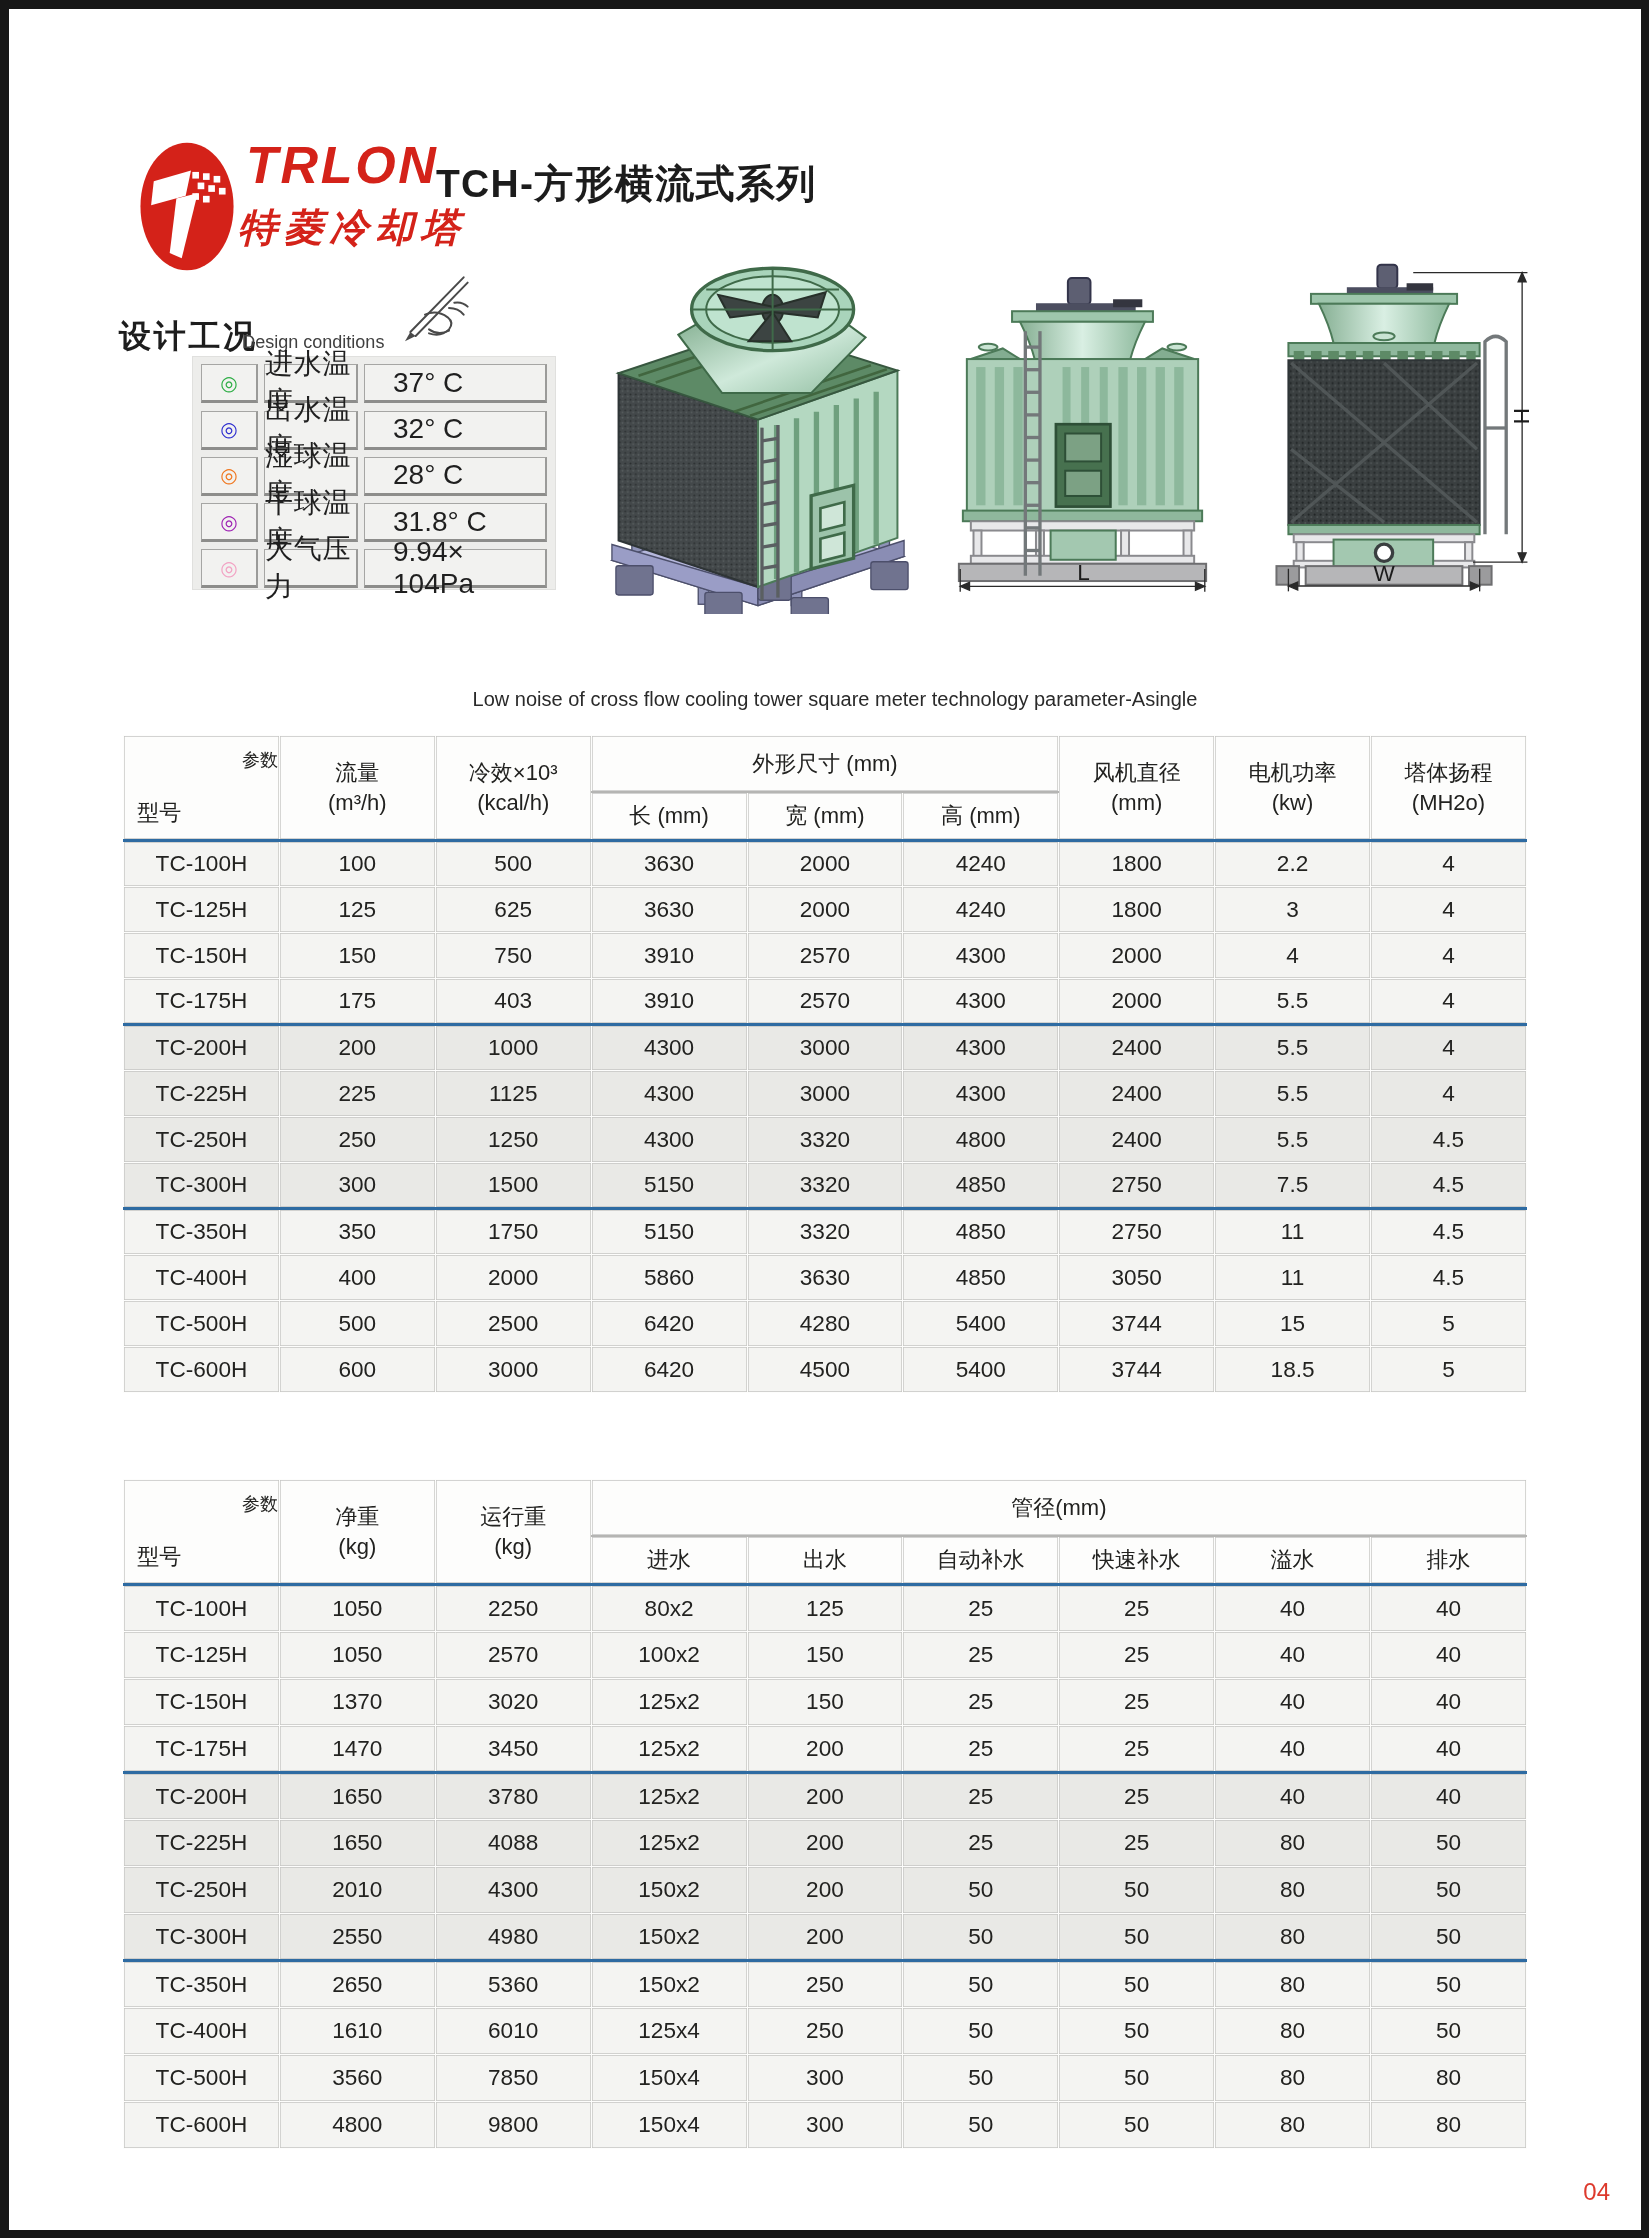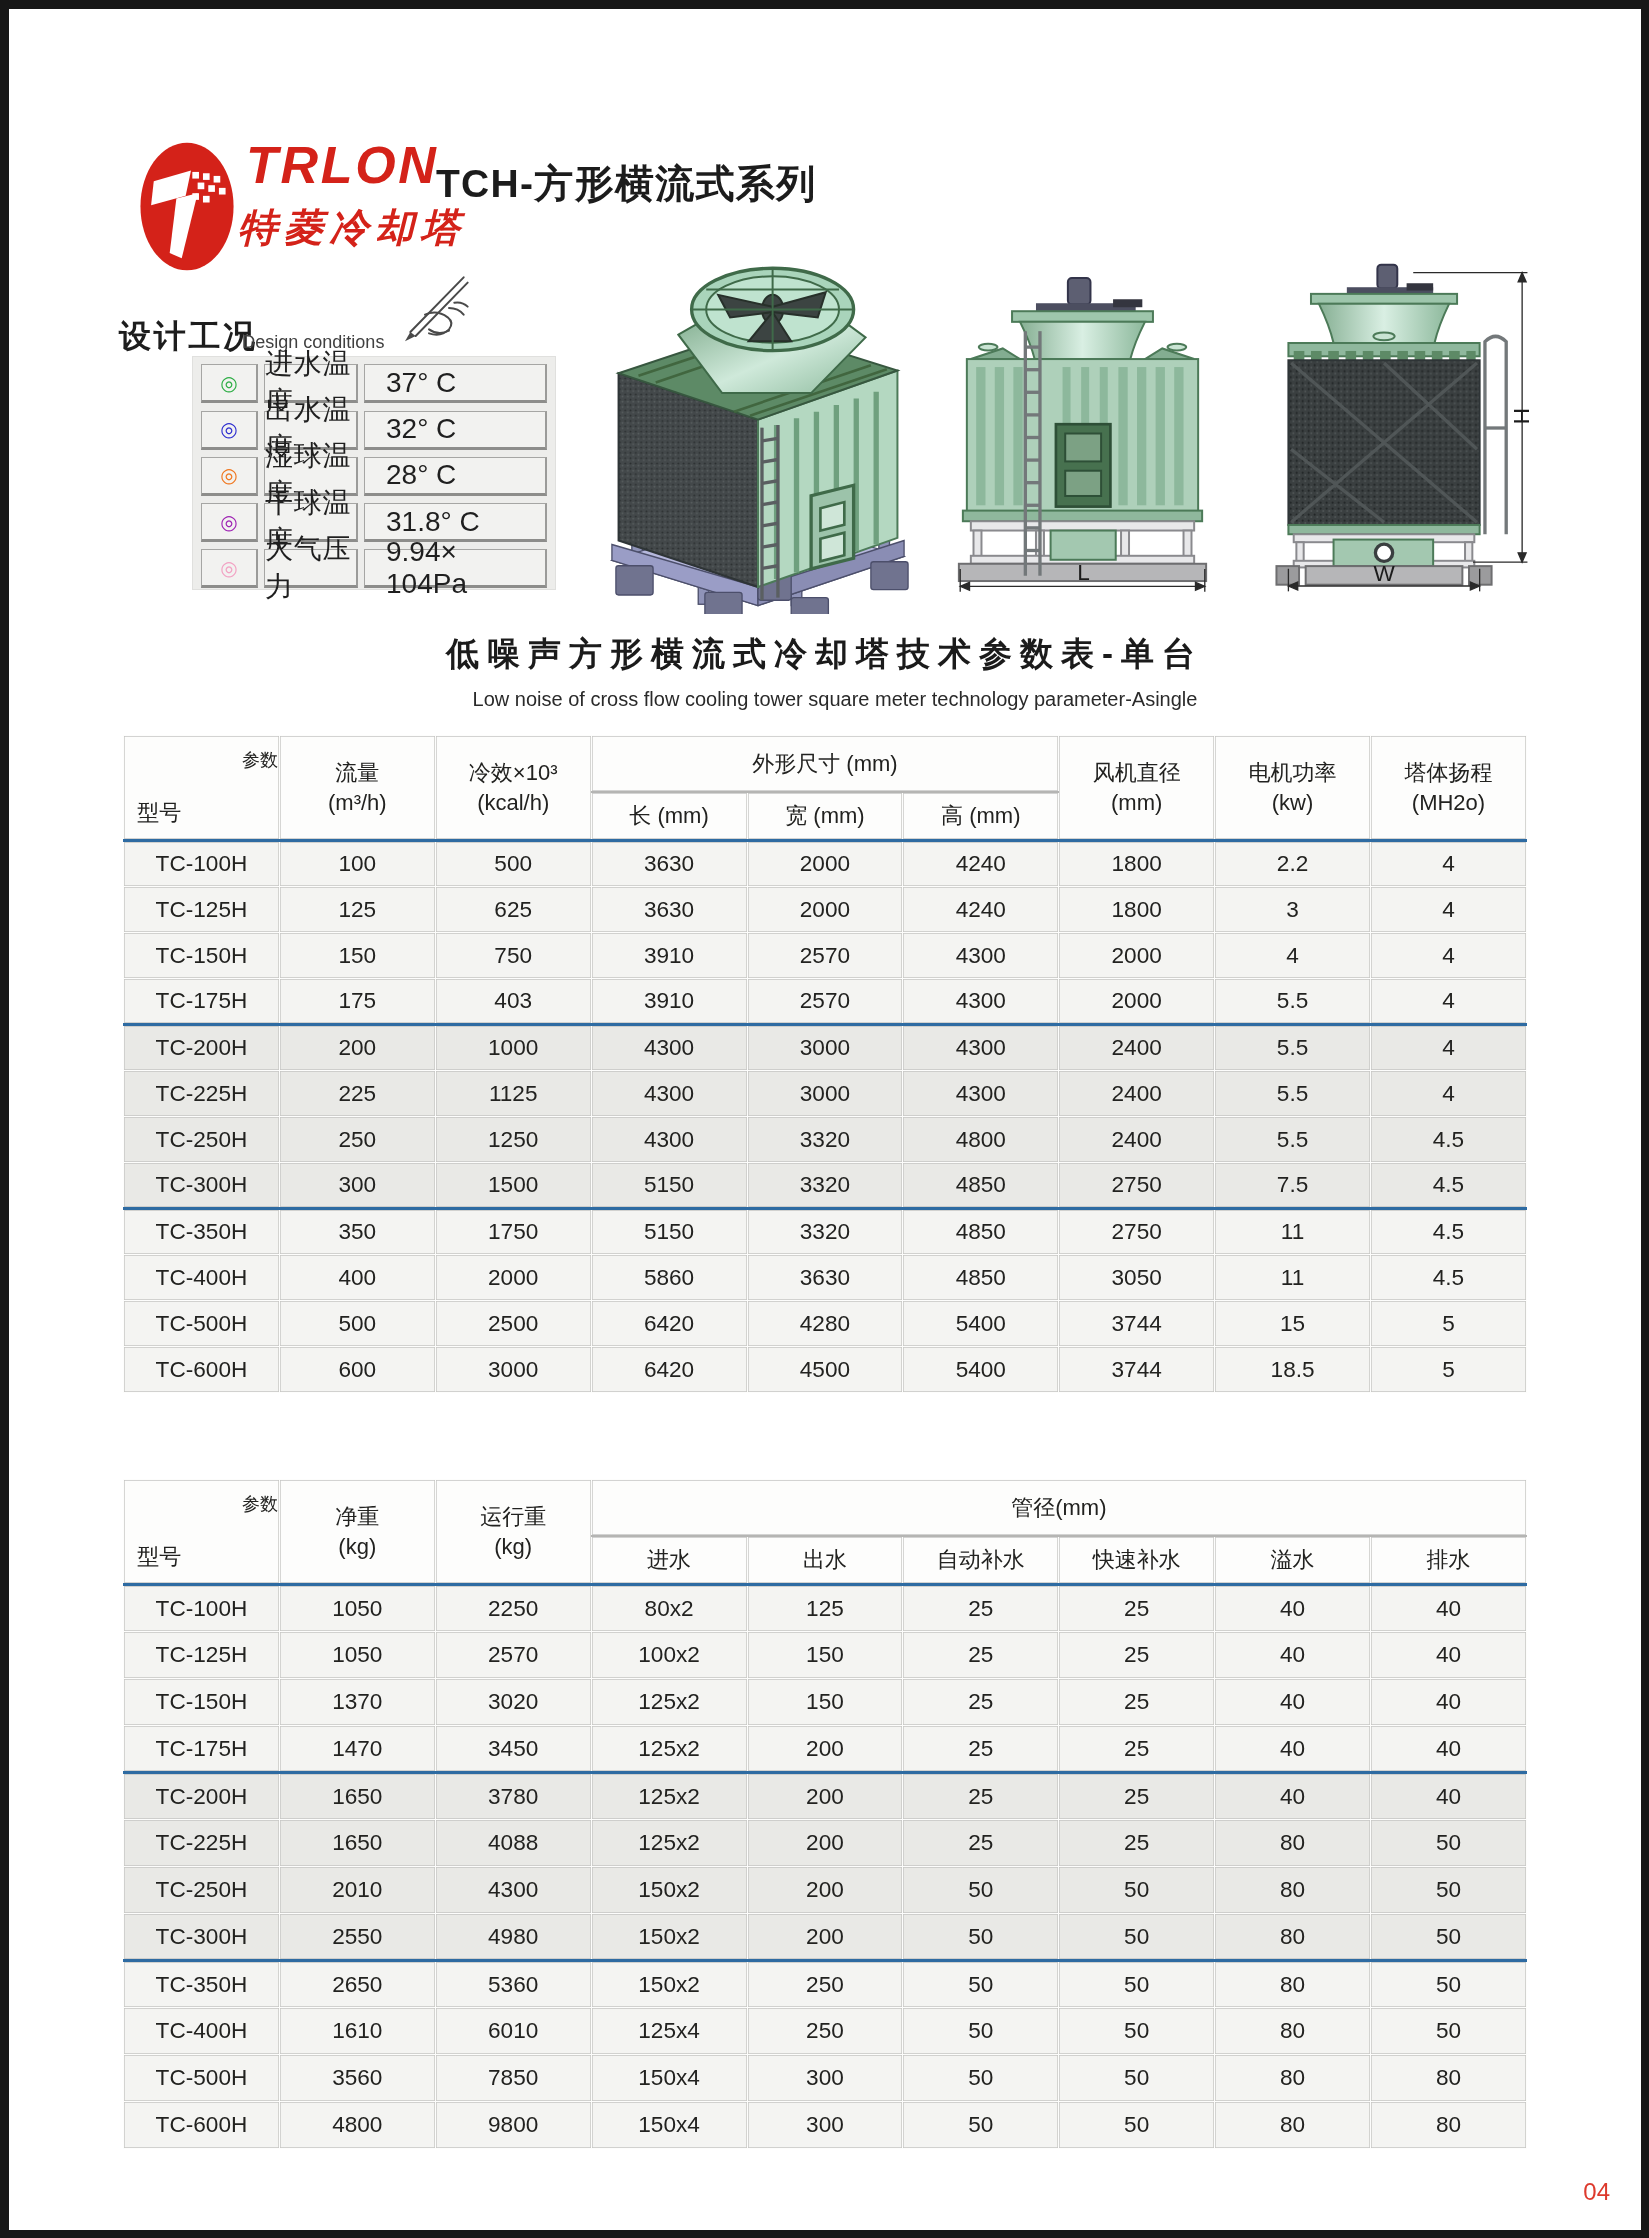--- a/index.html
+++ b/index.html
@@ -39,21 +39,21 @@
     background:#ededeb; padding:7.3px 8px; border:0.7px solid #e0e0de;
   }
   .dc-row { display:flex; gap:6px; margin-bottom:7.3px; height:39px; }
   .dc-cell {
     background:#f2f2f0; border:1.3px solid #a6a6a4;
     border-bottom:3.3px solid #8d8d8b; border-right:2px solid #9b9b99;
     display:flex; align-items:center;
   }
   .dc-icon { width:57px; justify-content:center; font-size:20px; }
   .dc-label { width:94px; justify-content:center; font-size:28px; color:#1f1f1f; letter-spacing:0.7px; }
-  .dc-value { flex:1; padding-left:21px; font-size:28px; color:#1f1f1f; }
+  .dc-value { flex:1; padding-left:28px; font-size:28px; color:#1f1f1f; }
 
   
   .section-title {
     position:absolute; left:0; top:623px; width:1631px; text-align:center;
     font-size:33px; font-weight:bold; color:#1b1b1b; letter-spacing:8px; white-space:nowrap;
   }
   .section-sub {
     position:absolute; left:0; top:679px; width:1631px; text-align:center;
     font-size:20px; color:#2a2a2a;padding-left:21px;
   }
@@ -408,21 +408,20 @@
     <g stroke="#2a2a2a" stroke-width="2" fill="#2a2a2a">
       <line x1="62" y1="462" x2="62" y2="496"></line>
         <line x1="350" y1="462" x2="350" y2="496"></line>
       <line x1="62" y1="488" x2="350" y2="488"></line>
       <polygon points="62,488 76,482 76,494"></polygon>
         <polygon points="350,488 336,482 336,494"></polygon>
     </g>
     <text x="190" y="480" font-size="34" fill="#1c1c1c">W</text>
   </svg>
 
-  <div class="section-title">低噪声方形横流式冷却塔技术参数表-单台</div>
   <div class="section-sub">Low noise of cross flow cooling tower square meter technology parameter-Asingle</div>
 
   <table class="spec" id="t1">
     <colgroup>
         <col>
         <col>
         <col>
         <col>
         <col>
         <col>

